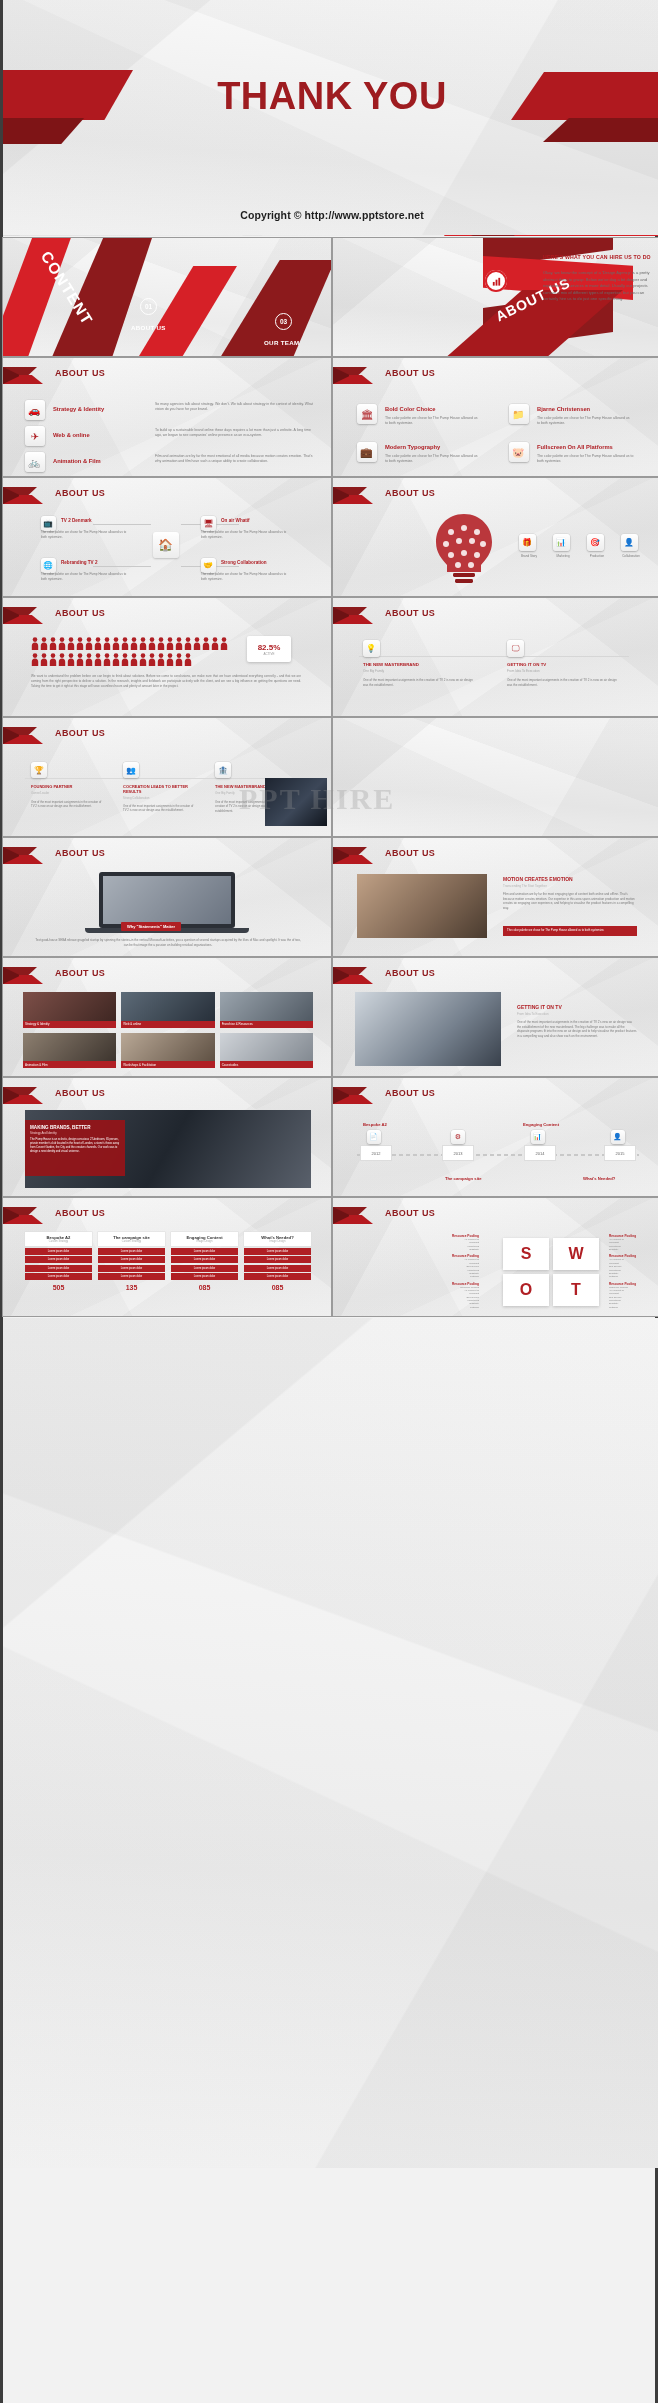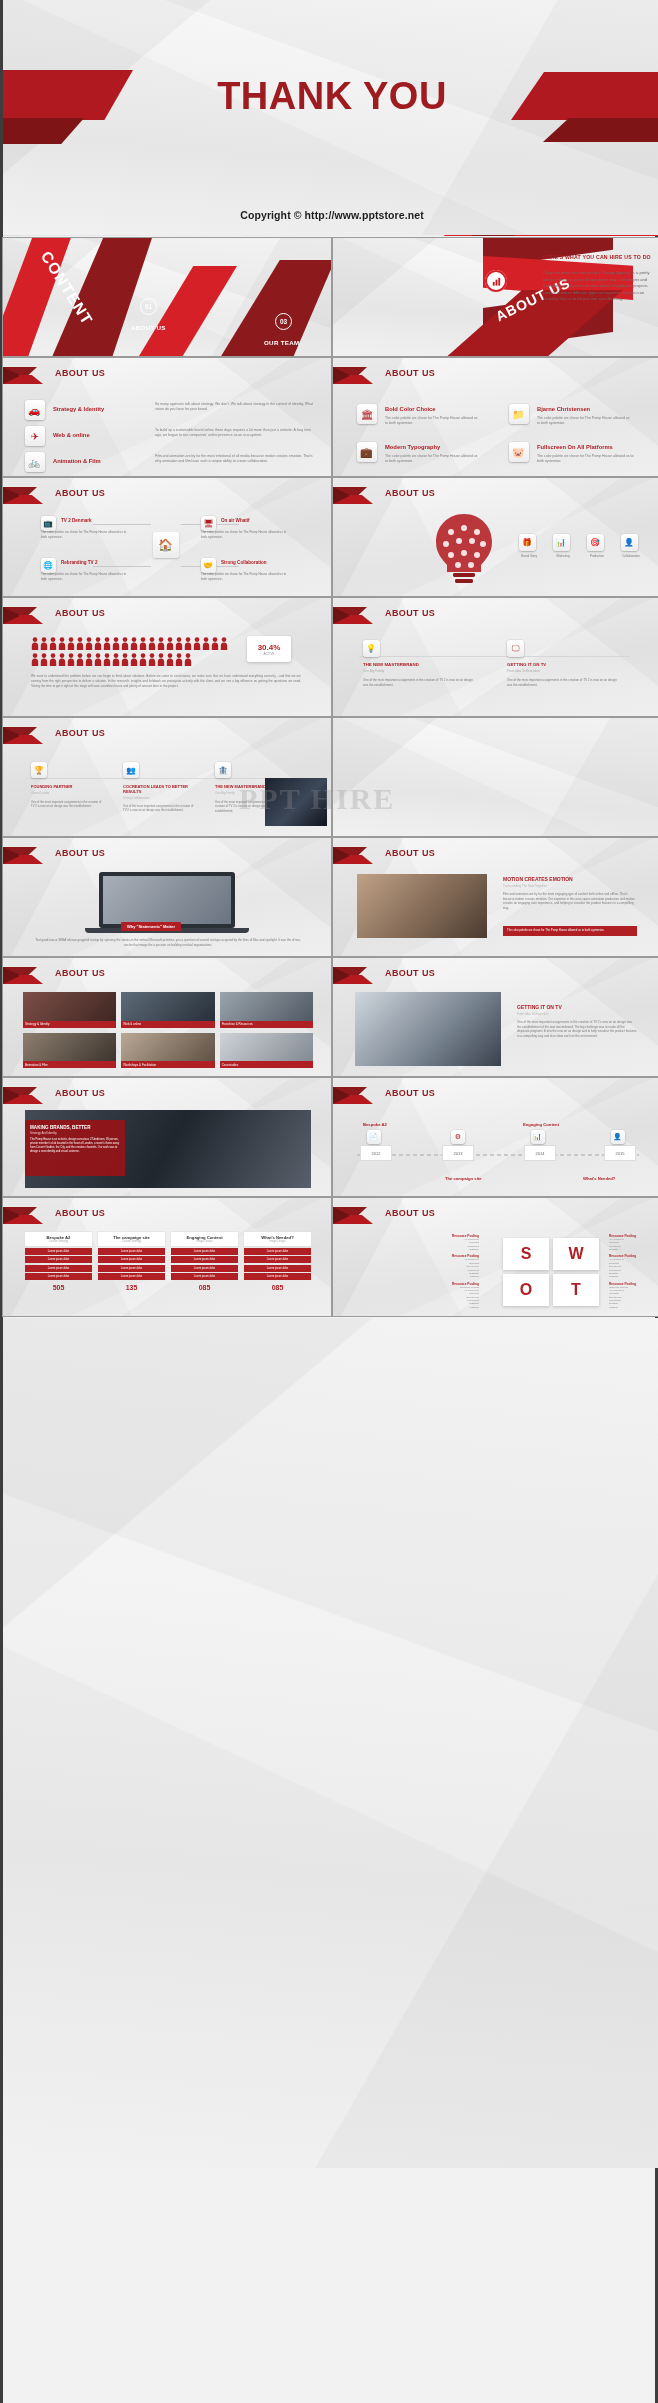--- a/index.html
+++ b/index.html
@@ -492,21 +492,21 @@
           </svg></span>
         <span style="width: 8px; height: 13px; display: inline-block;"><svg width="8" height="13" viewBox="0 0 8 13">
             <circle cx="4" cy="2.6" r="2.3" fill="#b01f24"></circle>
             <path d="M4 5.4c-2.2 0-3.2 1.4-3.2 3.3V13h6.4V8.7c0-1.9-1-3.3-3.2-3.3z" fill="#b01f24"></path>
           </svg></span>
       </div>
 
     <div style="position:absolute;left:244px;top:38px;width:44px;height:26px;background:#fff;
          box-shadow:0 1px 3px rgba(0,0,0,.2);border-radius:2px;display:flex;flex-direction:column;
          align-items:center;justify-content:center;">
-      <span style="font-size:8px;font-weight:bold;color:#b01f24;">30.4%</span>
+      <span style="font-size:8px;font-weight:bold;color:#b01f24;">82.5%</span>
       <span style="font-size:3px;color:#999;">ACTIVE</span>
     </div>
 
     <div class="fbody" style="left:28px;top:76px;width:270px;font-size:3.1px;text-align:justify;">We want to understand the problem before we can begin to think about solutions. Before we come to conclusions, we make sure that we have understood everything correctly - and that we are coming from the right perspective to deliver a solution. In the research, insights and fieldwork we participate actively with the client, and we see a big influence on getting the questions we need. Taking the time to get it right at this stage will save countless hours and plenty of amount later in the project.</div>
   </div>
 
   <div class="slide" style="left:330px;top:598px;width:328px;height:118px;">
     <div class="poly"></div>
     <div class="hdr-rib">
       <span class="a"></span>

